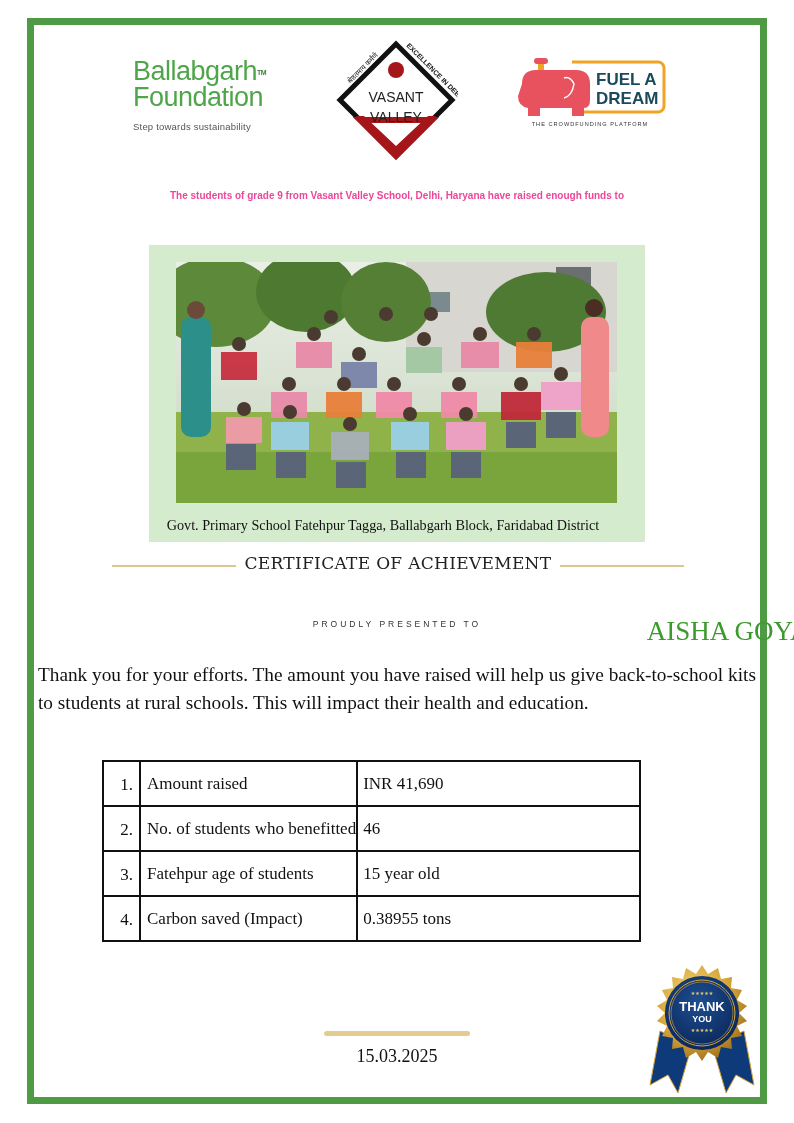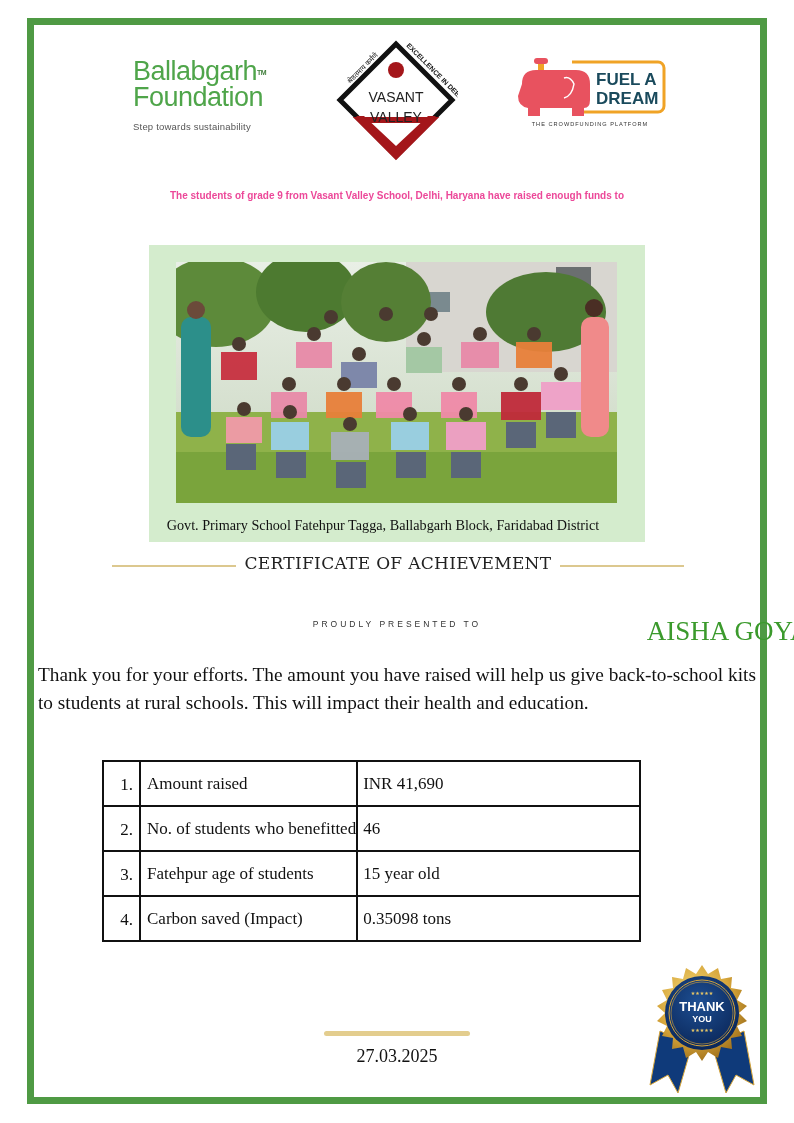--- a/index.html
+++ b/index.html
@@ -186,27 +186,27 @@
       <td class="val">46</td>
     </tr>
     <tr>
       <td class="num">3.</td>
       <td class="label">Fatehpur age of students</td>
       <td class="val">15 year old</td>
     </tr>
     <tr>
       <td class="num">4.</td>
       <td class="label">Carbon saved (Impact)</td>
-      <td class="val">0.35098 tons</td>
+      <td class="val">0.38955 tons</td>
     </tr>
   </tbody>
 </table>
 
 <div class="abs sig-line"></div>
-<div class="abs date">27.03.2025</div>
+<div class="abs date">15.03.2025</div>
 
 <div class="abs badge">
   <svg width="112" height="136" viewBox="0 0 112 136">
     <defs>
       <radialGradient id="gold" cx="0.4" cy="0.35" r="0.7">
         <stop offset="0" stop-color="#f6dc7c"></stop>
           <stop offset="0.6" stop-color="#d6a53a"></stop>
           <stop offset="1" stop-color="#9c6d1a"></stop>
       </radialGradient>
       <radialGradient id="navy" cx="0.45" cy="0.35" r="0.7">

